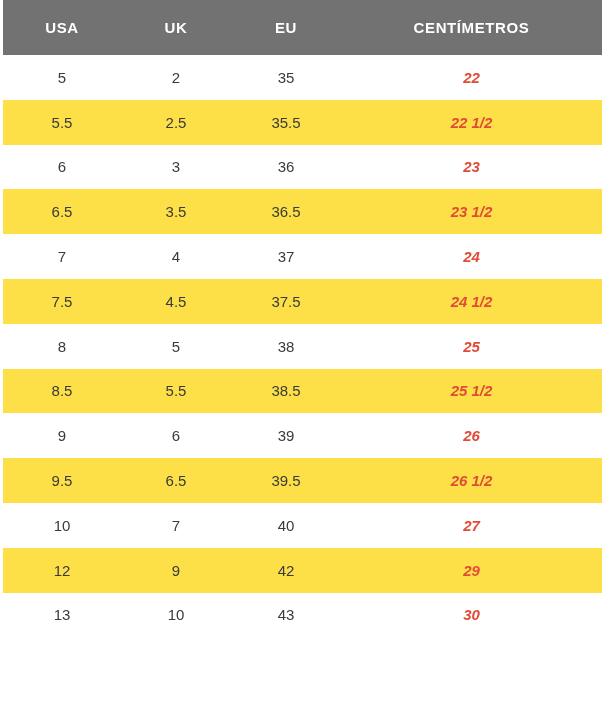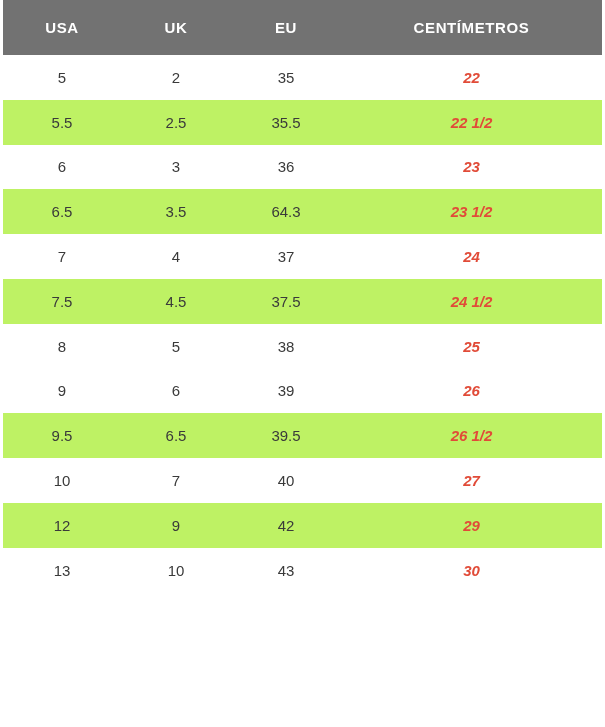--- a/index.html
+++ b/index.html
@@ -52,21 +52,21 @@
     line-height: 55px;
     white-space: nowrap;
   }
 
   tbody tr {
     height: 44.8px;
     background: #ffffff;
   }
 
   tbody tr.striped {
-    background: #bef264;
+    background: #fde047;
     margin-left: 28px;
   }
 
   tbody td {
     height: 44.8px;
     padding: 0;
     text-align: center;
     vertical-align: middle;
     font-size: 15px;
     color: #3a3a3a;
@@ -114,40 +114,46 @@
         </tr>
         <tr>
           <td>6</td>
           <td>3</td>
           <td>36</td>
           <td class="cm-cell">23</td>
         </tr>
         <tr class="striped">
           <td>6.5</td>
           <td>3.5</td>
-          <td>64.3</td>
+          <td>36.5</td>
           <td class="cm-cell">23 1/2</td>
         </tr>
         <tr>
           <td>7</td>
           <td>4</td>
           <td>37</td>
           <td class="cm-cell">24</td>
         </tr>
         <tr class="striped">
           <td>7.5</td>
           <td>4.5</td>
           <td>37.5</td>
           <td class="cm-cell">24 1/2</td>
         </tr>
         <tr>
           <td>8</td>
           <td>5</td>
           <td>38</td>
           <td class="cm-cell">25</td>
+        </tr>
+        <tr class="striped">
+          <td>8.5</td>
+          <td>5.5</td>
+          <td>38.5</td>
+          <td class="cm-cell">25 1/2</td>
         </tr>
         <tr>
           <td>9</td>
           <td>6</td>
           <td>39</td>
           <td class="cm-cell">26</td>
         </tr>
         <tr class="striped">
           <td>9.5</td>
           <td>6.5</td>

